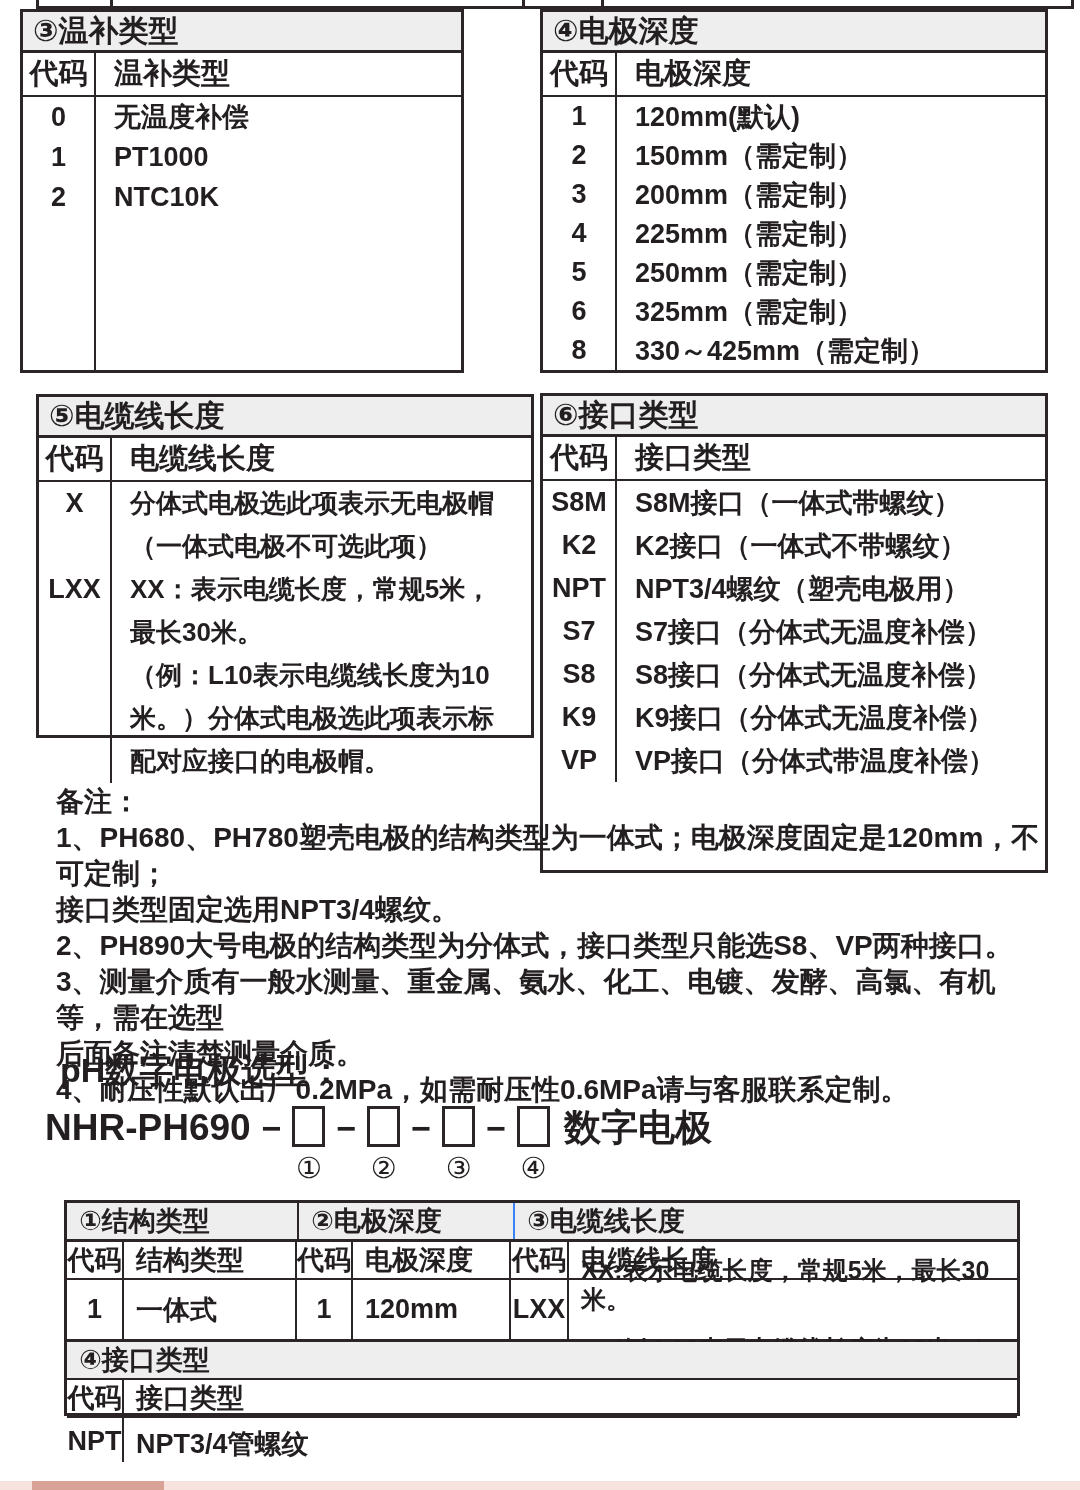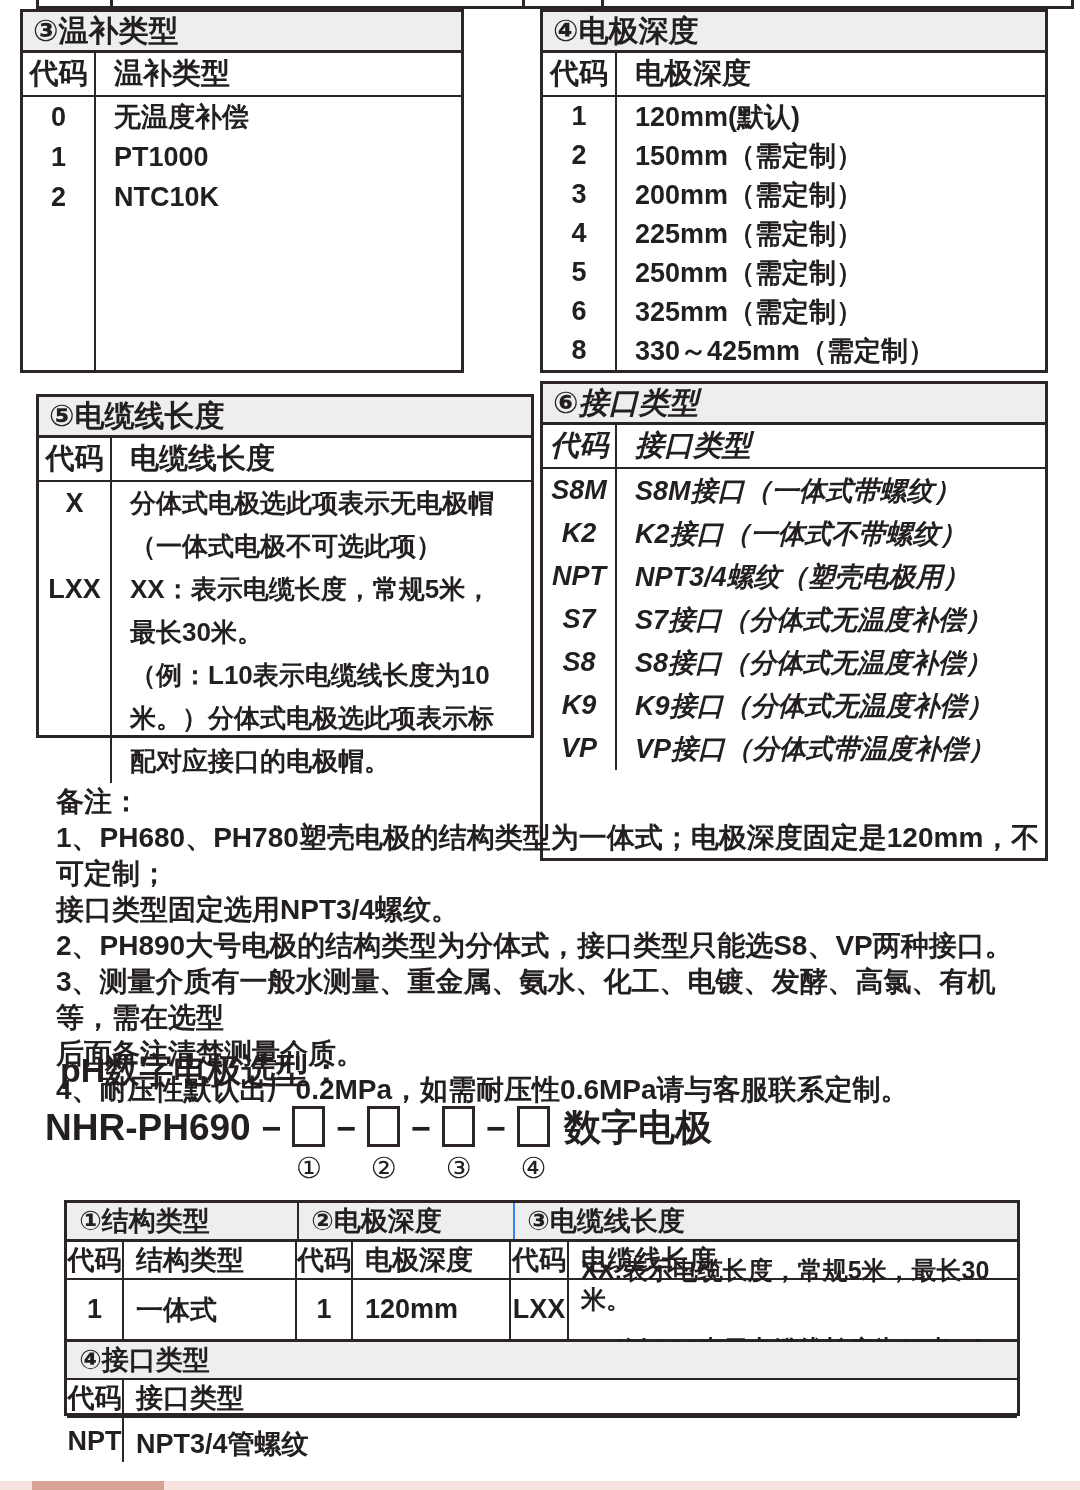--- a/index.html
+++ b/index.html
@@ -210,21 +210,21 @@
           <div class="mline">XX：表示电缆长度，常规5米，</div>
           <div class="mline">最长30米。</div>
           <div class="mline">（例：L10表示电缆线长度为10</div>
           <div class="mline">米。）分体式电极选此项表示标</div>
           <div class="mline">配对应接口的电极帽。</div>
         </div>
       </div>
     </div>
   </div>
 
-  <div class="tbl rt" style="left:540px;top:381px;width:508px;height:480px;font-style:italic;">
+  <div class="tbl rt" style="left:540px;top:393px;width:508px;height:480px;">
     <div class="band">⑥接口类型</div>
     <div class="tbody" style="height:345px;">
       <div class="vline" style="left:72px;"></div>
       <div class="subrow">
         <div class="c">代码</div>
         <div class="v">接口类型</div>
       </div>
       <div class="row r43">
         <div class="c">S8M</div>
         <div class="v">S8M接口（一体式带螺纹）</div>

